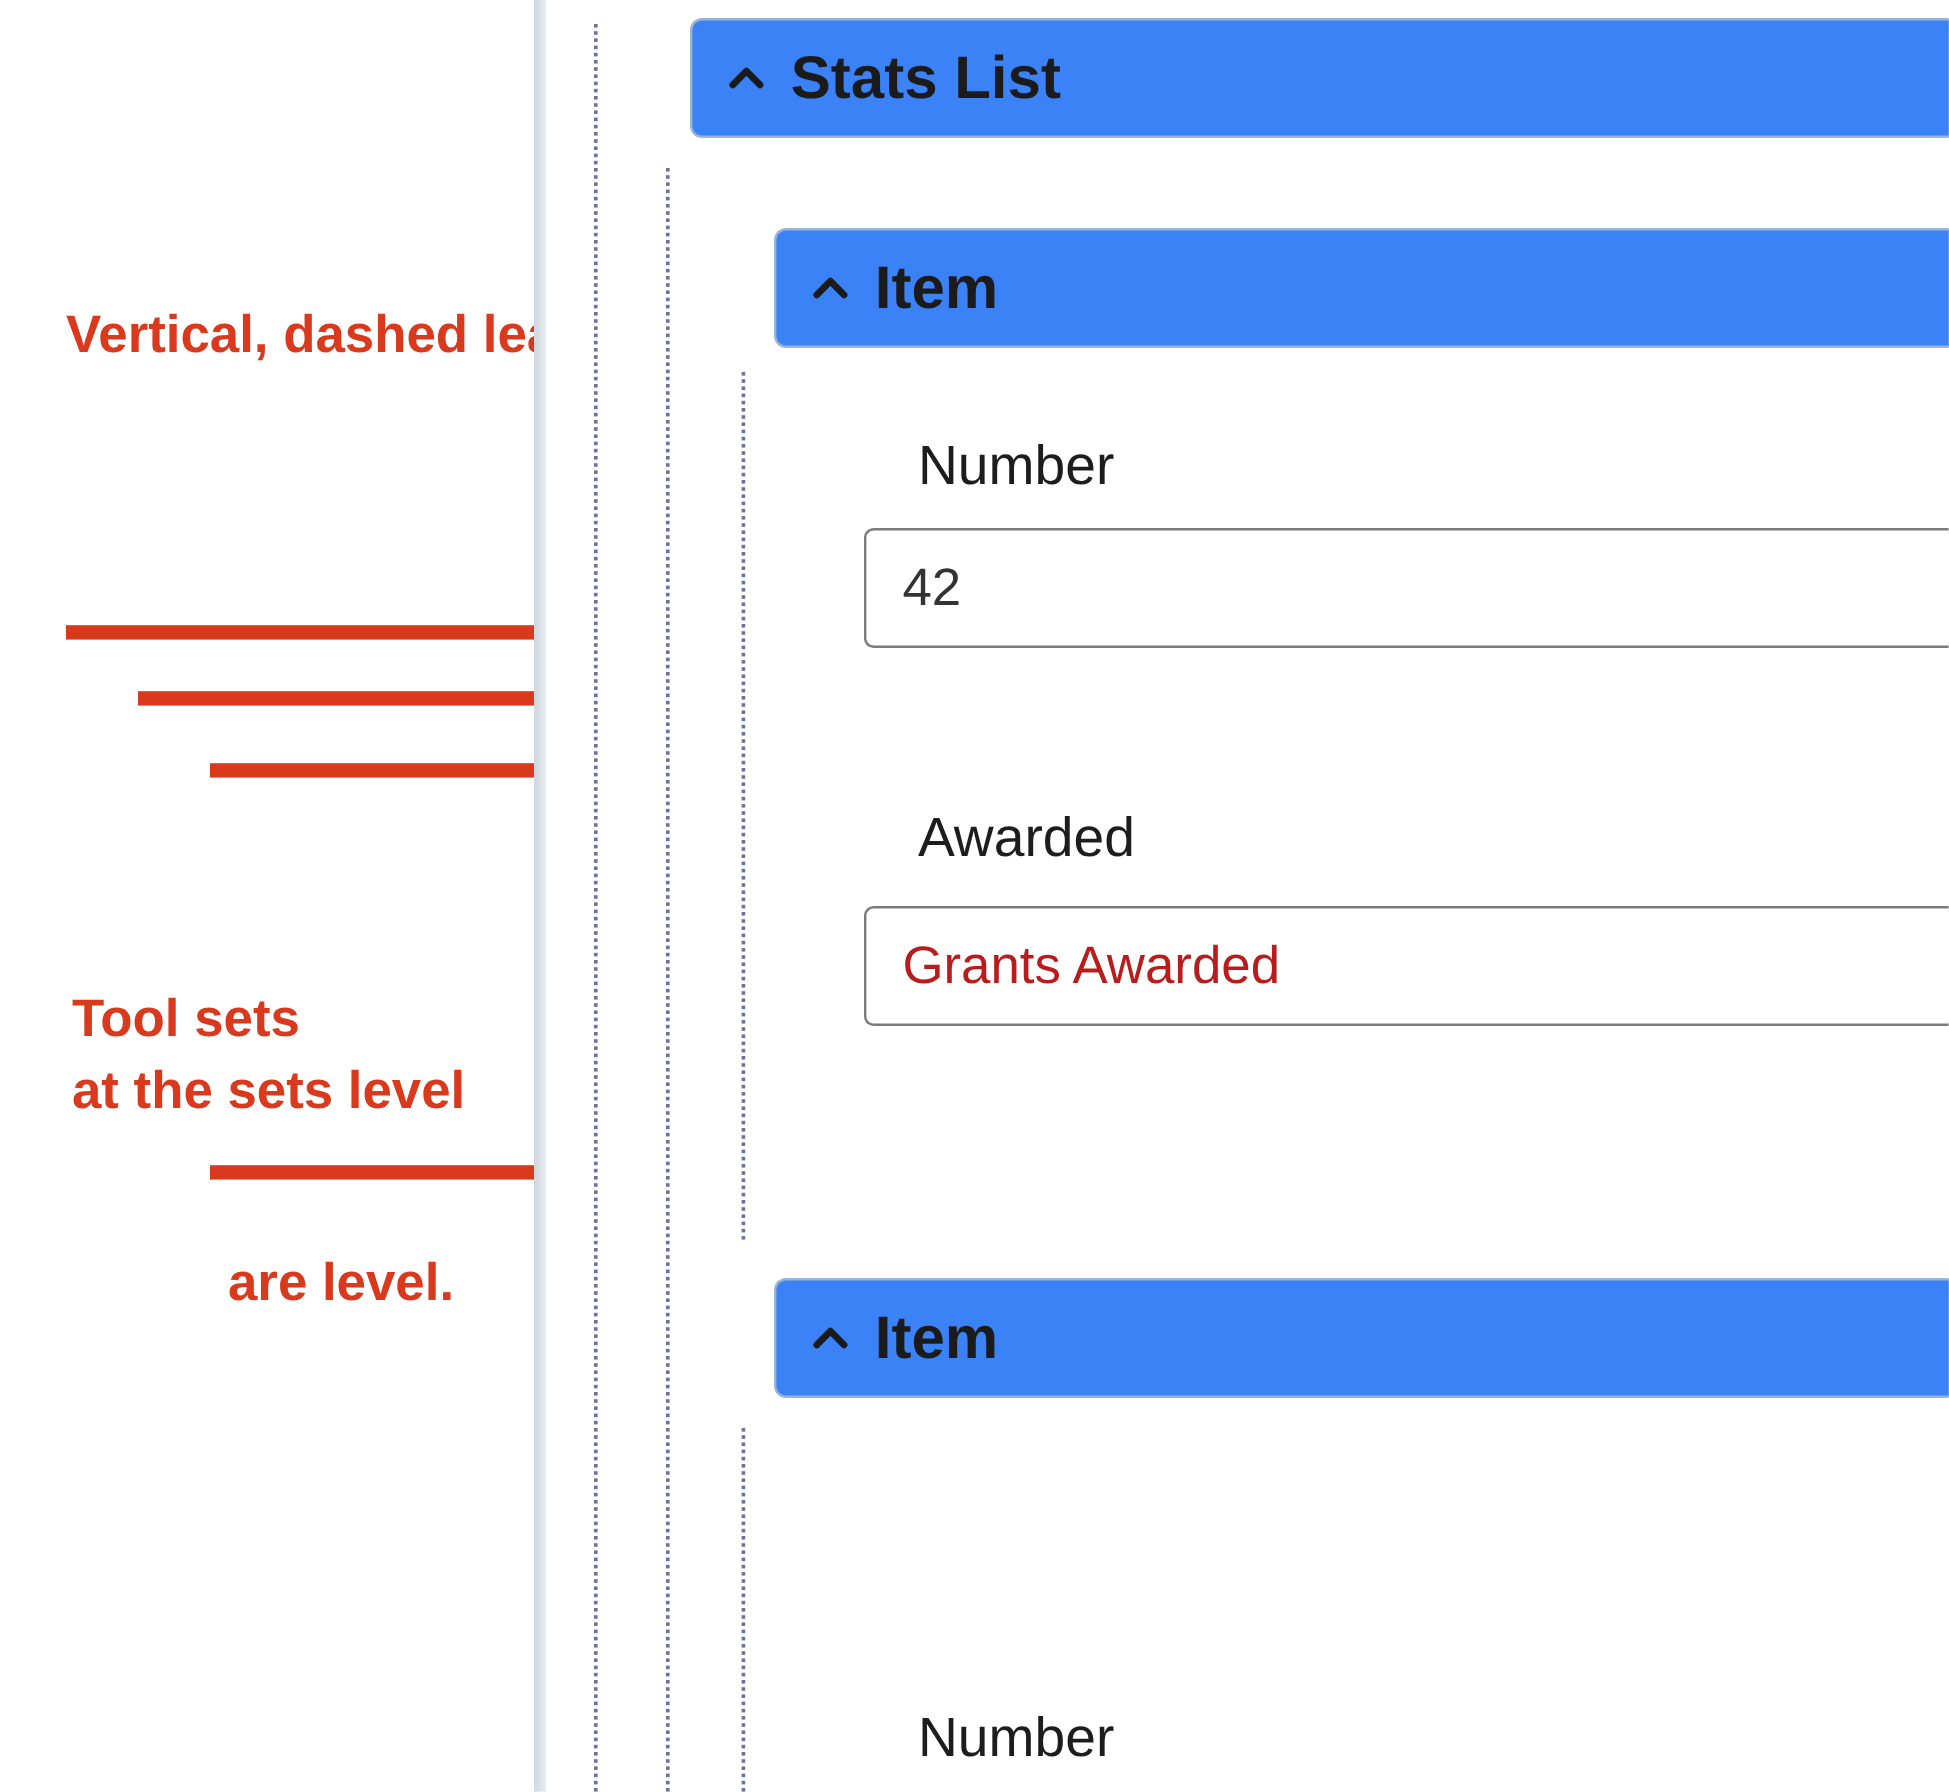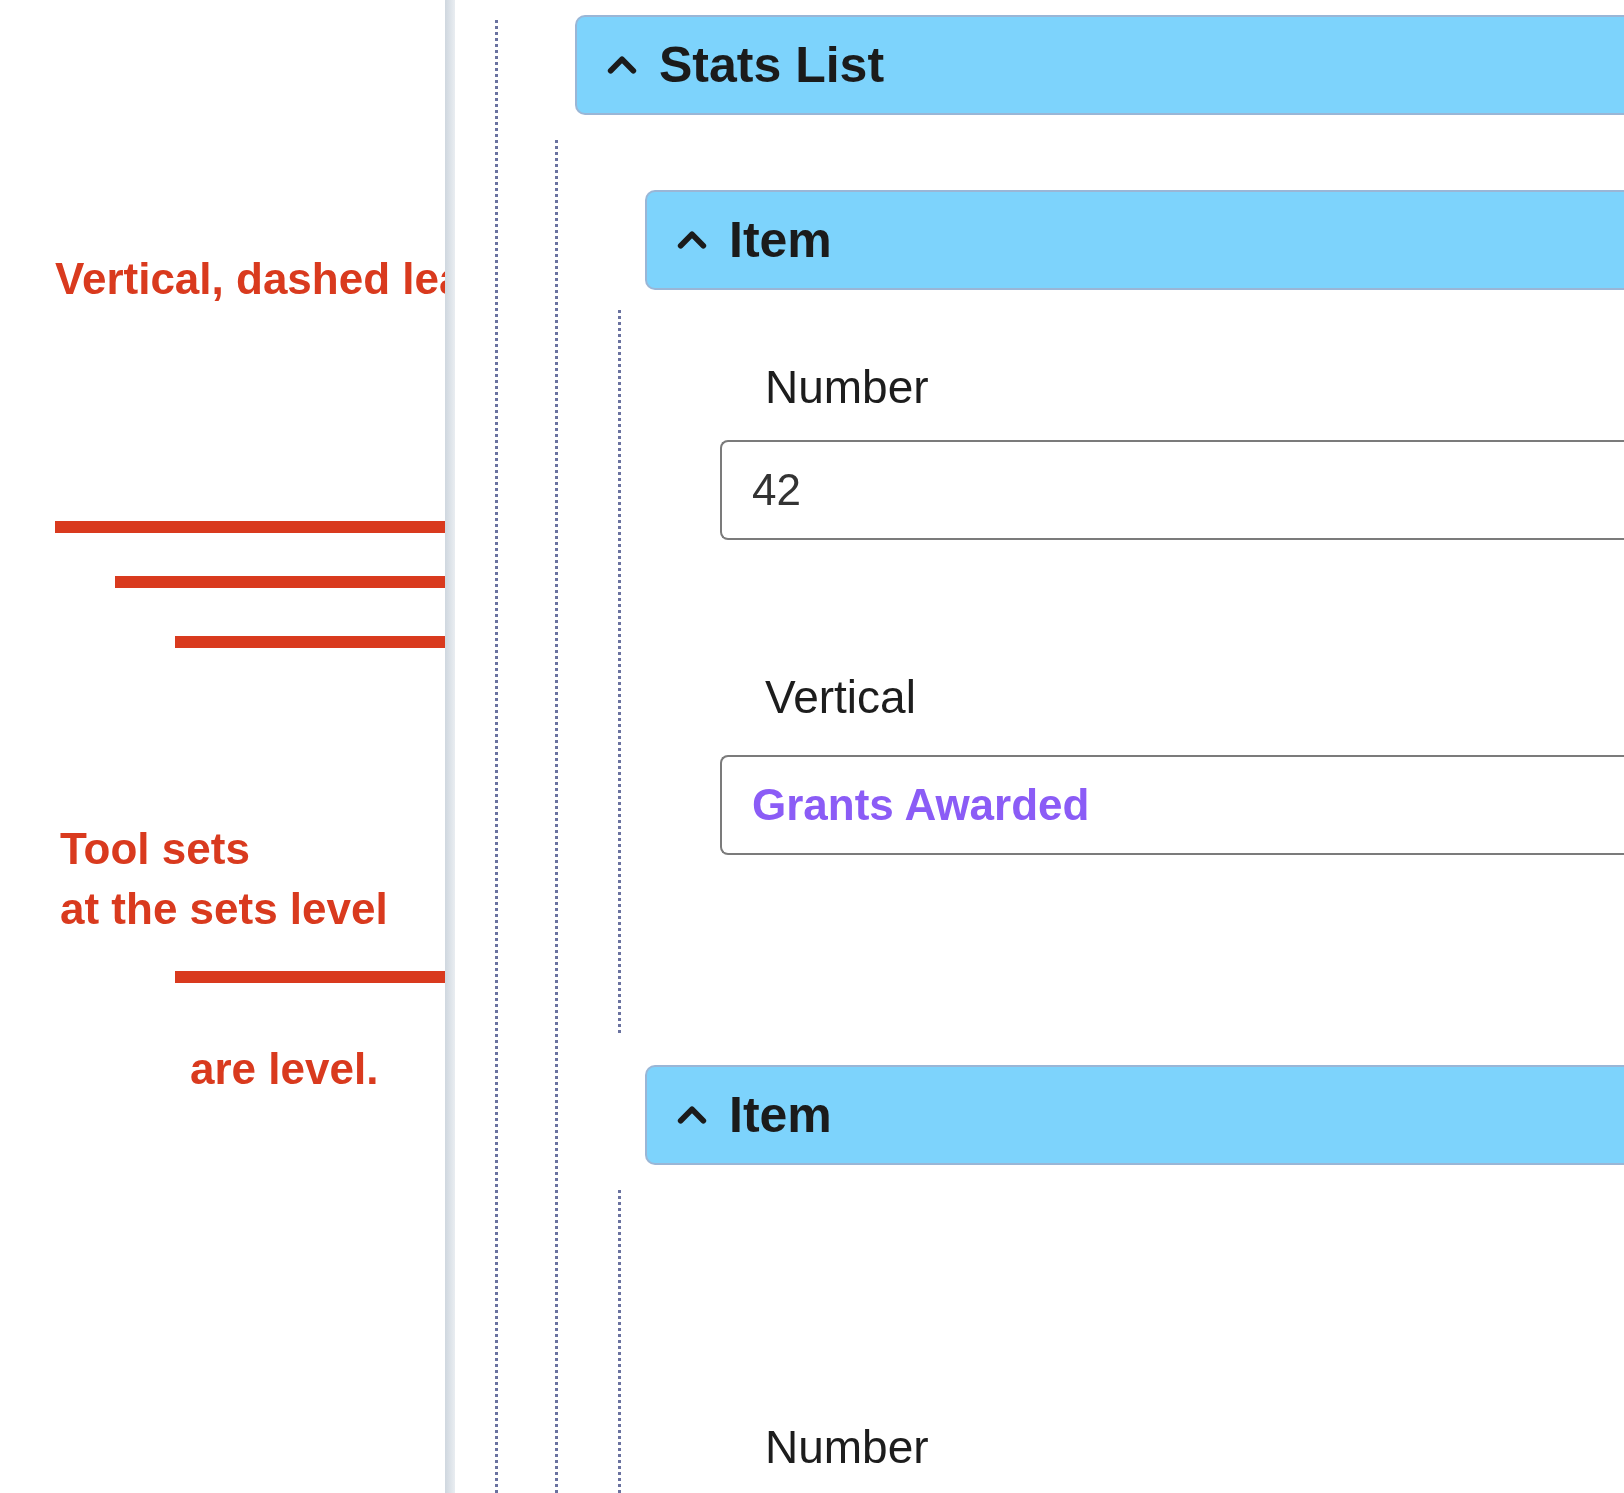--- a/index.html
+++ b/index.html
@@ -78,21 +78,21 @@
   .leader.l1 { left: 495px; top: 20px; }
   .leader.l2 { left: 555px; top: 140px; }
   .leader.l3 { left: 618px; top: 310px; bottom: 460px; }
   .leader.l4 { left: 618px; top: 1190px; }
 
   
   .panel-header {
     position: absolute;
     right: 0;
     height: 100px;
-    background: #7dd3fc;
+    background: #3b82f6;
     border: 2px solid #9ab6d6;
     border-right: none;
     border-top-left-radius: 10px;
     border-bottom-left-radius: 10px;
     display: flex;
     align-items: center;
     padding-left: 28px;
     font-size: 50px;
     font-weight: 700;
     color: #1b1b1b;
@@ -129,21 +129,21 @@
     background: #ffffff;
     border: 2px solid #7b7b7b;
     border-right: none;
     border-radius: 8px 0 0 8px;
     font-size: 44px;
     color: #333;
     padding: 0 30px;
     display: flex;
     align-items: center;
   }
-  .text-input.placeholder { color: #8b5cf6; font-weight: bold; }
+  .text-input.placeholder { color: #b91c1c; }
   .inp-number1   { left: 720px; top: 440px; }
   .inp-category1 { left: 720px; top: 755px; }
 
 </style>
 </head>
 <body>
 
 <div class="annot annot1">Vertical, dashed leader-lines indicate nesting.</div>
 
 <div class="annot annot2a">Tool sets</div>
@@ -191,21 +191,21 @@
       </svg>
   </span>
   <span>Item</span>
 </div>
 
 <div class="field-label lbl-number1">Number</div>
 <div class="text-input inp-number1">
   <span>42</span>
 </div>
 
-<div class="field-label lbl-category1">Vertical</div>
+<div class="field-label lbl-category1">Awarded</div>
 <div class="text-input inp-category1 placeholder">
   <span>Grants Awarded</span>
 </div>
 
 <div class="panel-header hdr-item2">
   <span class="chev">
     <svg viewBox="0 0 24 24" fill="none" stroke="#1b1b1b" stroke-width="4" stroke-linecap="round" stroke-linejoin="round">
         <polyline points="4,16 12,8 20,16"></polyline>
       </svg>
   </span>

